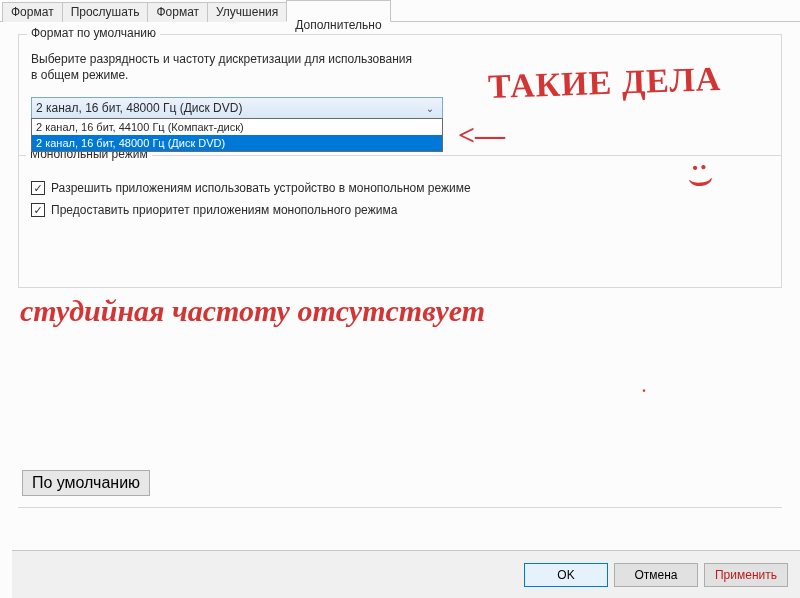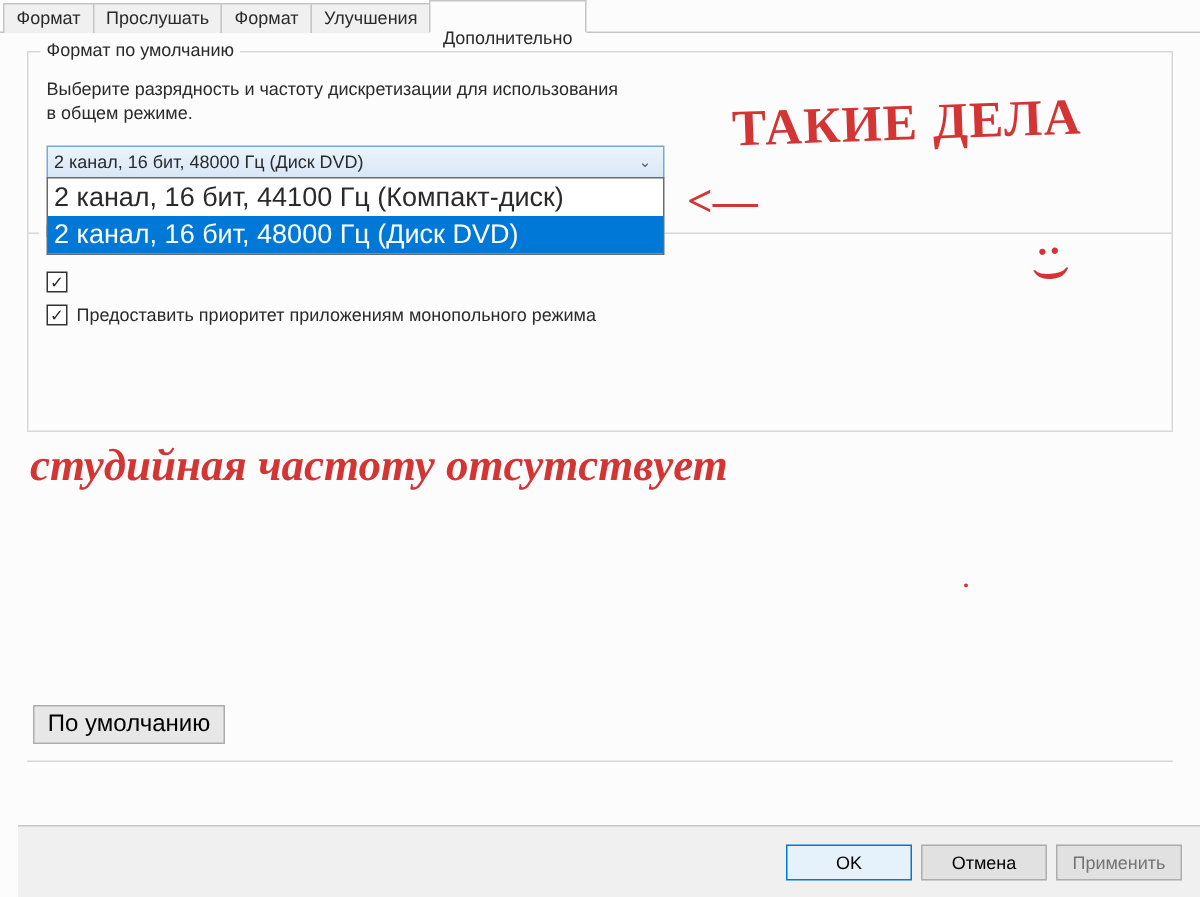--- a/index.html
+++ b/index.html
@@ -89,21 +89,21 @@
       position: absolute;
       top: 21px;
       left: 0;
       width: 412px;
       border: 1px solid #6a6a6a;
       background: #fff;
       z-index: 10;
     }
     .dropdown-item {
       padding: 2px 4px;
-      font-size: 18px;
+      font-size: 11px;
       cursor: pointer;
     }
     .dropdown-item.selected {
       background: #0078d7;
       color: #fff;
     }
     .exclusive-title-holder {
       position: absolute;
       top: 28px;
       left: -1px;
@@ -173,21 +173,21 @@
       border: 1px solid #adadad;
       background: #e1e1e1;
       font-size: 12px;
       cursor: pointer;
     }
     .btn.primary {
       border: 1px solid #0078d7;
       background: #e5f1fb;
     }
     .btn.disabled {
-      color: #737373;
+      color: #b91c1c;
       cursor: default;
     }
     
     .hand {
       position: absolute;
       color: #d33434;
       font-family: 'Segoe Script','Comic Sans MS', cursive;
       font-weight: bold;
       pointer-events: none;
     }
@@ -229,20 +229,21 @@
 
     <div class="exclusive-title-holder" style="top:120px;">
       <div class="exclusive-title">Монопольный режим</div>
     </div>
 
     <div style="margin-top:62px;">
       <div class="checkbox-row">
         <div class="checkbox">
           <span>✓</span>
         </div>
+        <span>Разрешить приложениям использовать устройство в монопольном режиме</span>
       </div>
       <div class="checkbox-row">
         <div class="checkbox">
           <span>✓</span>
         </div>
         <span>Предоставить приоритет приложениям монопольного режима</span>
       </div>
     </div>
   </div>
 

